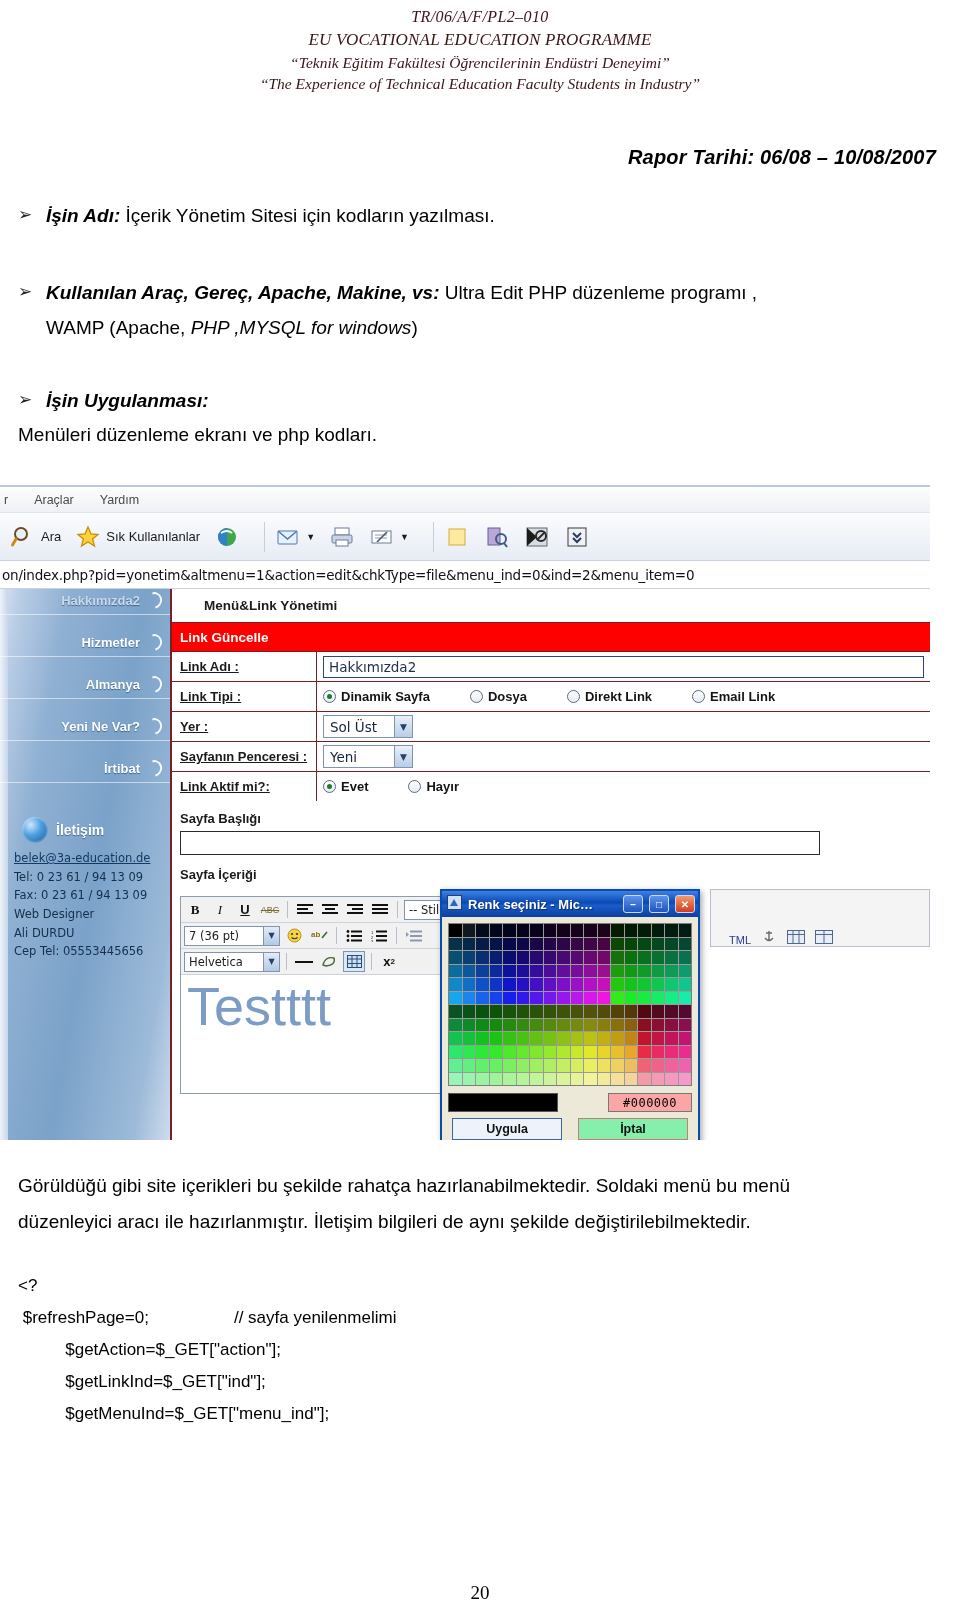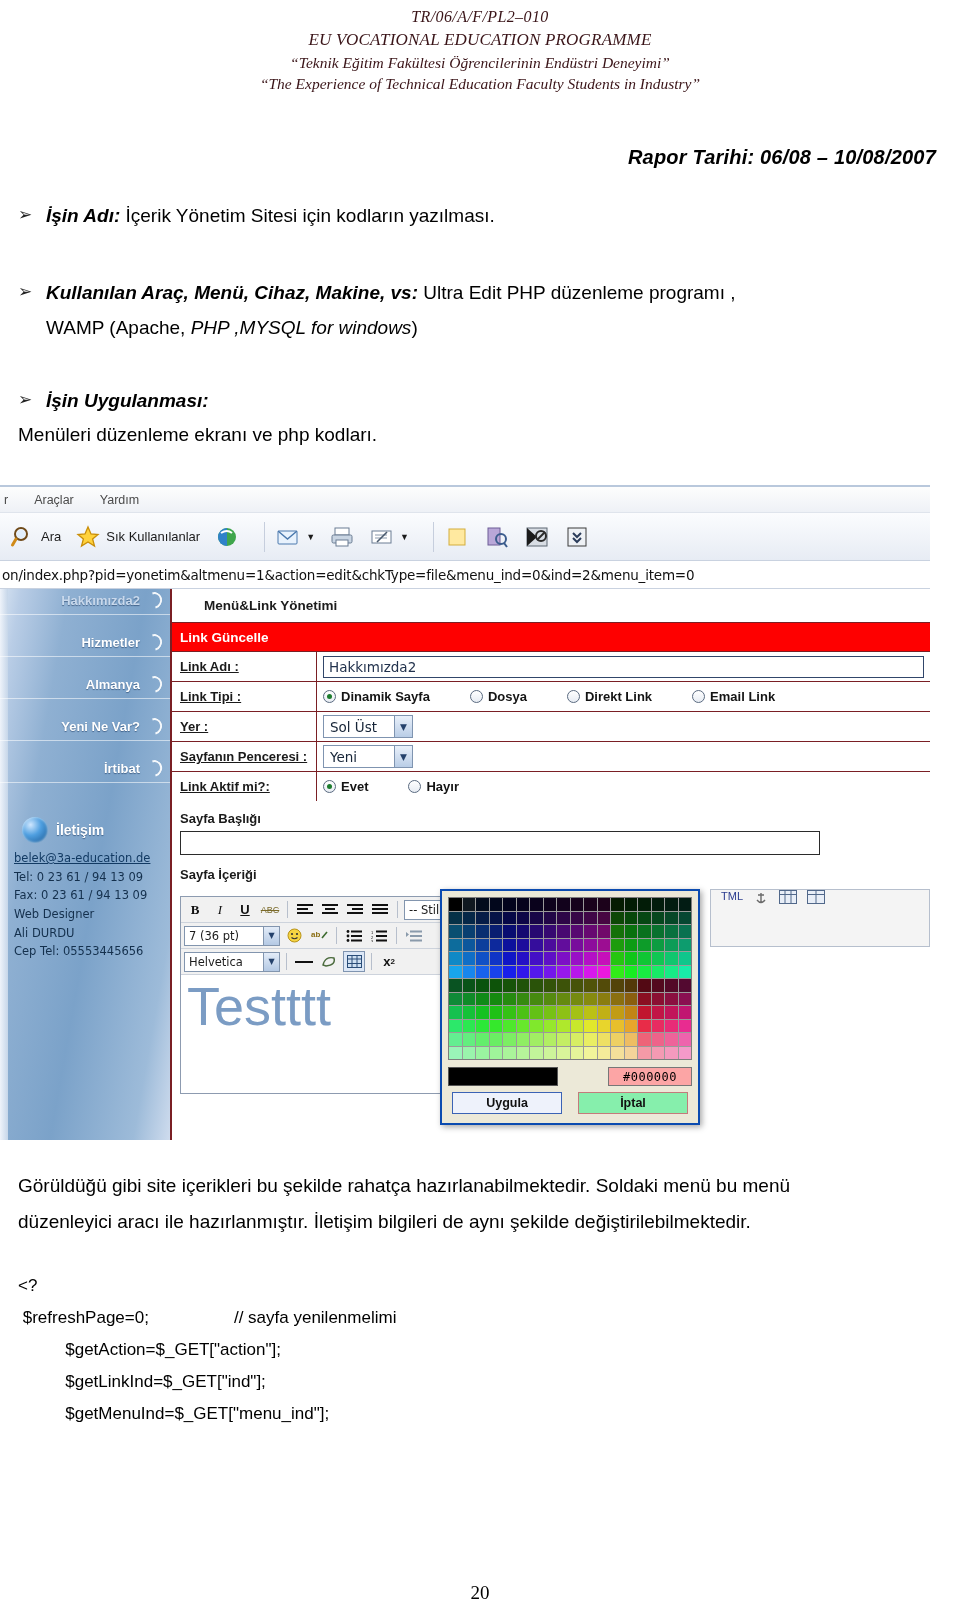--- a/index.html
+++ b/index.html
@@ -166,21 +166,21 @@
           background:linear-gradient(#e3ecf8,#b4c9e4); border-left:1px solid #8295ae;
           display:flex; align-items:center; justify-content:center;
           font-size:8px; color:#24416b; }
   .ecanvas { height:118px; background:#fff; padding:4px 0 0 6px; overflow:hidden; }
   .ecanvas .big { font-size:54px; color:#7b9cc4; line-height:1;
                   font-family:"Liberation Sans", sans-serif; }
 
   
   .rstrip { position:absolute; right:0; top:300px; width:220px;
             border:1px solid #b6bfcd; background:#f4f4f4; height:58px;
-            display:flex; align-items:flex-start; gap:10px; padding-left:10px;
+            display:flex; align-items:flex-end; gap:10px; padding-left:18px;
             font-size:11px; color:#2b3c8f; }
 
   
   .cdlg { position:absolute; left:268px; top:300px; width:260px;
           border:2px solid #0b4bb0; background:#ece9d8;
           box-shadow:2px 2px 6px rgba(0,0,0,.35); }
   .cdlg-tb { height:26px; display:flex; align-items:center; gap:6px;
              padding:0 3px 0 5px;
              background:linear-gradient(#3d7fe8,#0a49b2 45%,#1a5ccc 55%,#0b3f9e);
              color:#fff; font-size:13px; font-weight:bold; }
@@ -235,21 +235,21 @@
     <div class="bullet-body">
       <span class="b-strong">İşin Adı:</span><span> İçerik Yönetim Sitesi için kodların yazılması.</span>
     </div>
   </div>
 
   <div class="gap-lg"></div>
 
   <div class="bullet-row">
     <div class="bullet-mark">➢</div>
     <div class="bullet-body just">
-      <span class="b-strong">Kullanılan Araç, Menü, Cihaz, Makine, vs:</span><span> Ultra Edit PHP düzenleme programı ,</span>
+      <span class="b-strong">Kullanılan Araç, Gereç, Apache, Makine, vs:</span><span> Ultra Edit PHP düzenleme programı ,</span>
     </div>
   </div>
   <div class="plain-line" style="padding-left:28px;">
     <span>WAMP (Apache, </span><span class="b-ital">PHP ,MYSQL for windows</span><span>)</span>
   </div>
 
   <div class="gap-lg"></div>
 
   <div class="bullet-row">
     <div class="bullet-mark">➢</div>
@@ -638,20 +638,32 @@
         <span>
           <svg width="18" height="14">
               <rect x="0.5" y="0.5" width="17" height="13" fill="#e8eef7" stroke="#51688a"></rect>
               <line x1="0" y1="4.5" x2="18" y2="4.5" stroke="#51688a"></line>
               <line x1="9" y1="0" x2="9" y2="14" stroke="#51688a"></line>
             </svg>
         </span>
       </div>
 
       <div class="cdlg">
+        <div class="cdlg-tb">
+          <span>
+            <svg width="15" height="15">
+                <rect x="0.5" y="0.5" width="14" height="14" fill="#cfe0f2" stroke="#25416b"></rect>
+                <path d="M3,11 L7,4 L11,11z" fill="#2c67b5"></path>
+              </svg>
+          </span>
+          <span class="tt">Renk seçiniz - Mic…</span>
+          <span class="wbtn">–</span>
+          <span class="wbtn">□</span>
+          <span class="wbtn close">✕</span>
+        </div>
         <div class="cdlg-body">
           <div class="swatches" id="swatch-grid">
               <div style="background: rgb(0, 0, 0);"></div>
               <div style="background: rgb(16, 24, 32);"></div>
               <div style="background: rgb(2, 11, 28);"></div>
               <div style="background: rgb(2, 7, 28);"></div>
               <div style="background: rgb(2, 3, 28);"></div>
               <div style="background: rgb(5, 2, 28);"></div>
               <div style="background: rgb(10, 2, 28);"></div>
               <div style="background: rgb(14, 2, 28);"></div>

